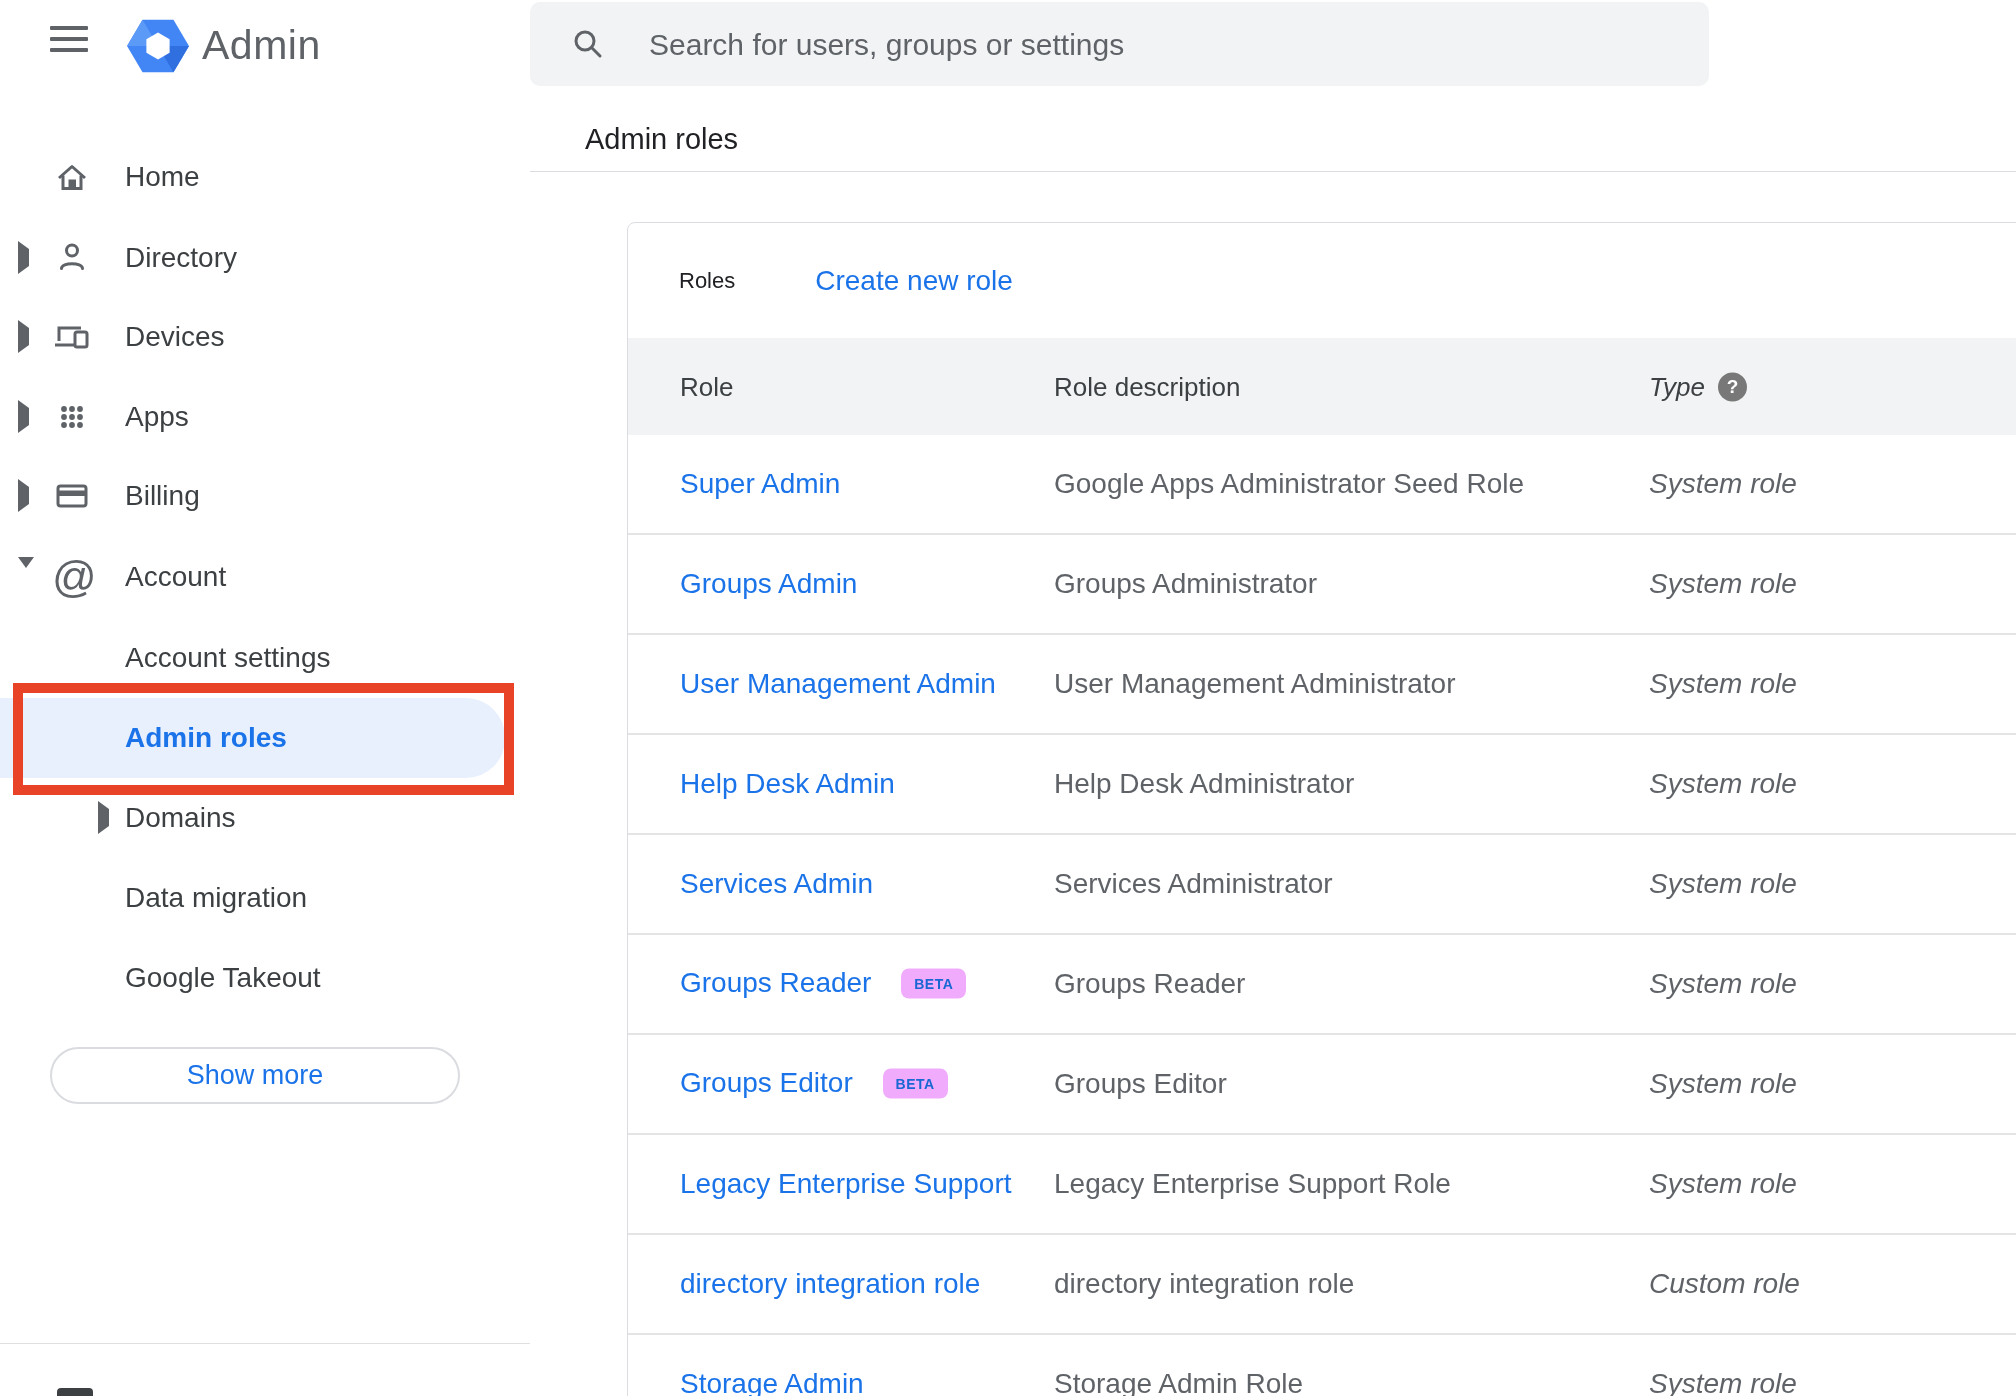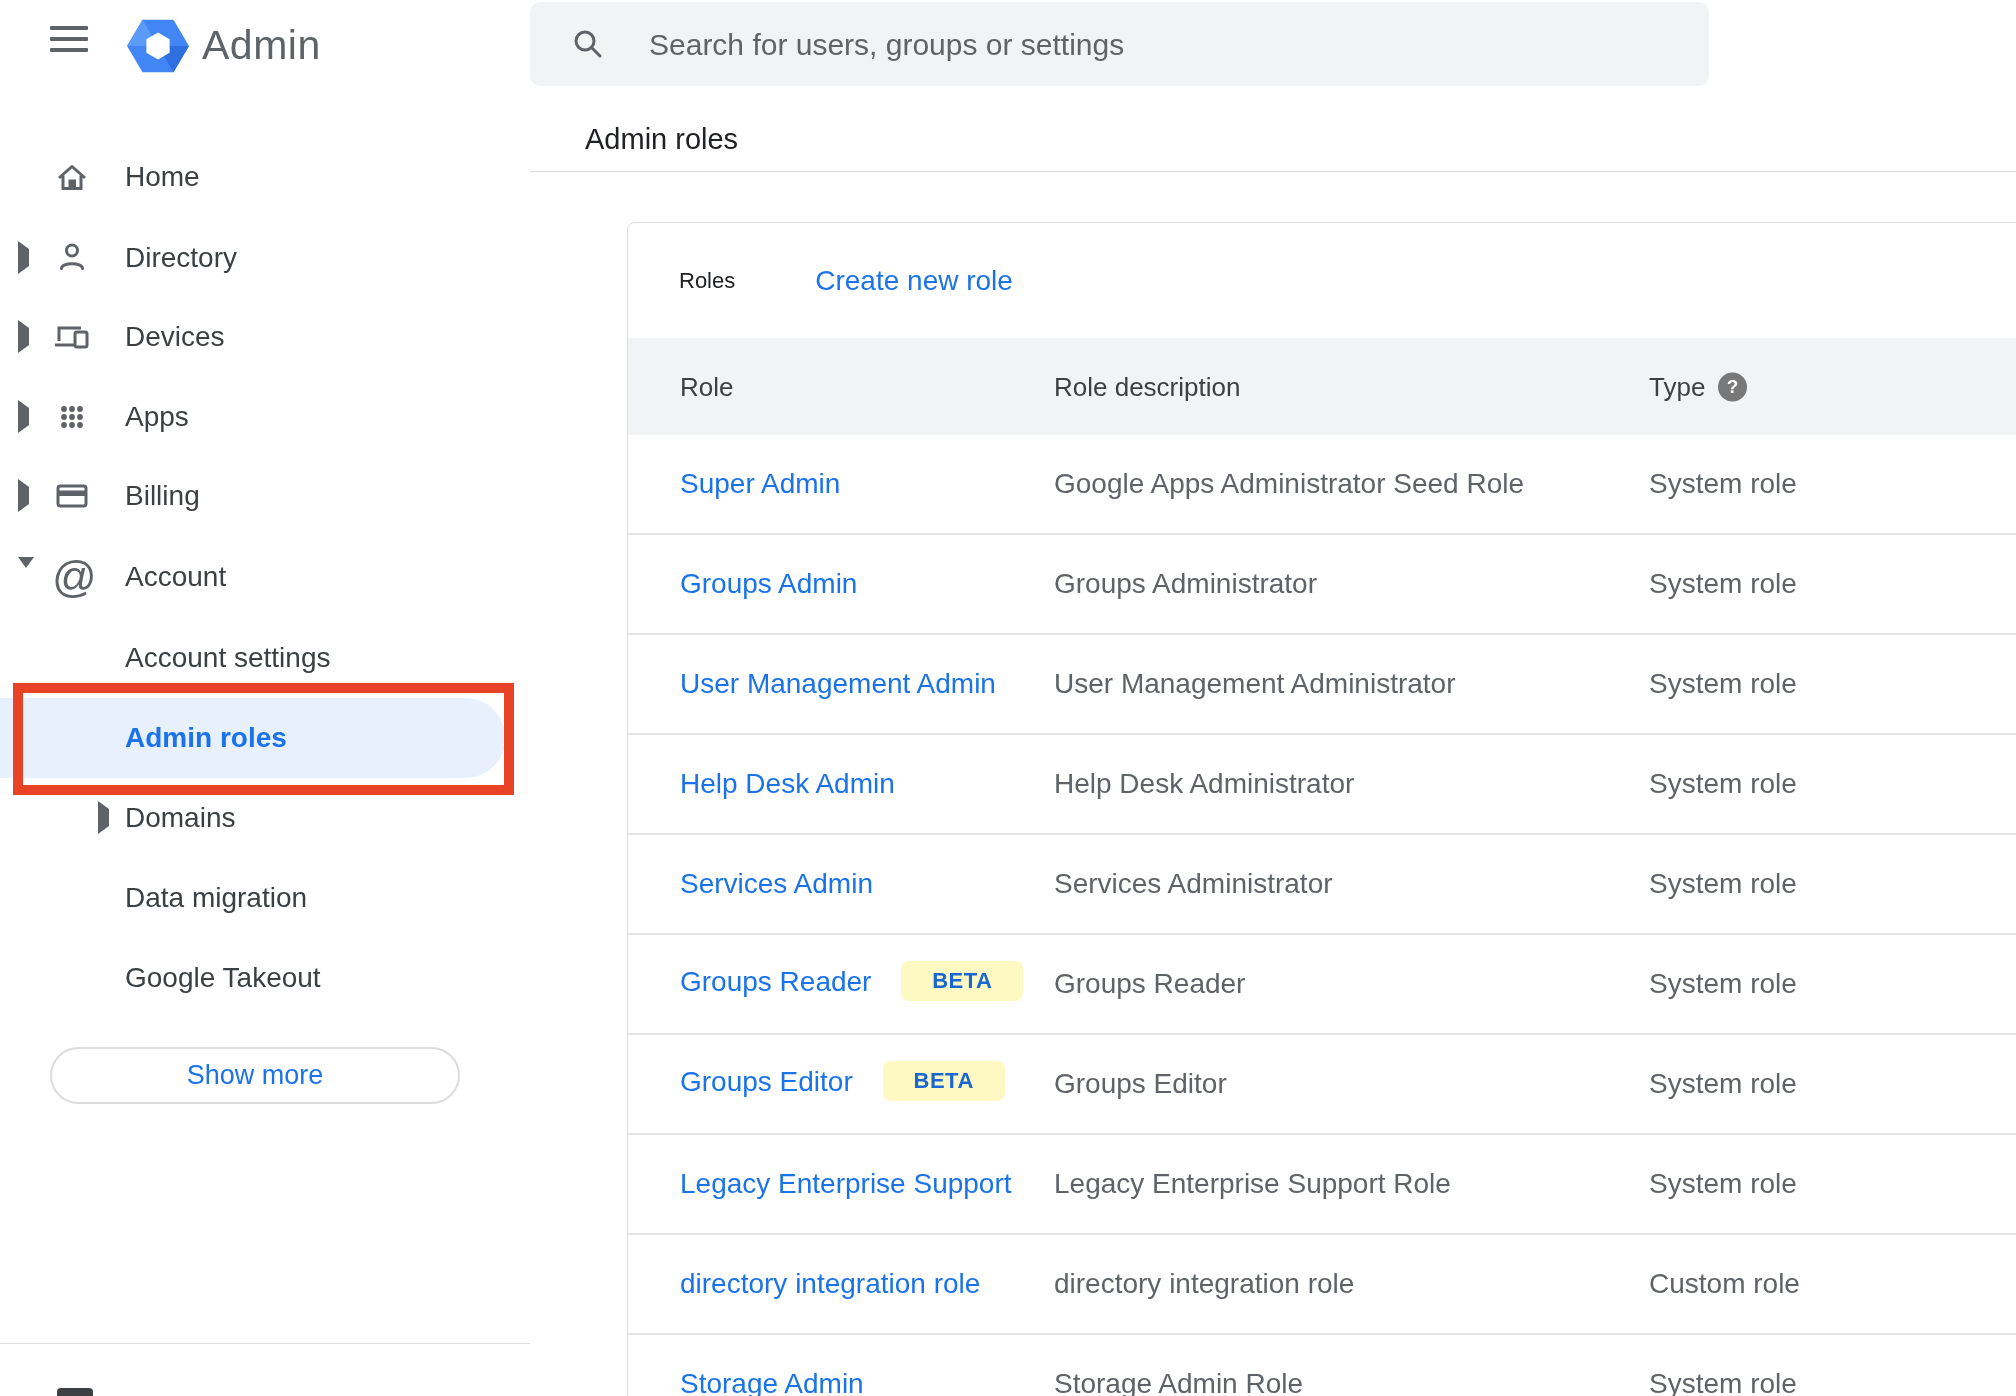--- a/index.html
+++ b/index.html
@@ -44,32 +44,32 @@
 
   
   .card{position:absolute;left:627px;top:222px;width:1410px;height:1250px;background:#fff;
     border:1px solid #dadce0;border-radius:8px 0 0 0;box-sizing:border-box;overflow:hidden;}
   .card-header{position:relative;height:115px;display:flex;align-items:center;padding-left:51px;}
   .roles-title{font-size:22px;font-weight:500;color:#202124;}
   .create-link{margin-left:80px;font-size:28px;color:#1a73e8;cursor:pointer;text-decoration:none;}
 
   .thead{position:relative;height:97px;background:#f1f3f4;}
   .hcell{position:absolute;top:50%;transform:translateY(-50%);font-size:26px;color:#3c4043;}
-  .c1{left:52px;} .c2{left:426px;} .c3{left:1021px;}
+  .c1{left:52px;} .c2{left:426px;} .c3{left:1021px;font-style:italic;}
   .help-icon{position:absolute;left:1090px;top:50%;transform:translateY(-50%);width:29px;height:29px;
     border-radius:50%;background:#787878;color:#fff;font-size:19px;font-weight:bold;
     display:flex;align-items:center;justify-content:center;cursor:pointer;}
 
   .trow{position:relative;height:98px;border-top:2px solid #e4e4e4;background:#fff;}
   .trow.first{border-top:none;}
   .tcell{position:absolute;top:50%;transform:translateY(-50%);font-size:28px;white-space:nowrap;}
   .role-link{color:#1a73e8;cursor:pointer;text-decoration:none;}
   .desc-text,.type-text{color:#5f6368;}
-  .beta-badge{display:inline-block;margin-left:22px;padding:7px 31px;background:#fef9c3;color:#1967d2;
-    font-size:22px;font-weight:bold;border-radius:8px;transform:translateY(-3px);letter-spacing:0.5px;}
+  .beta-badge{display:inline-block;margin-left:22px;padding:7px 13px;background:#f0abfc;color:#1967d2;
+    font-size:14px;font-weight:bold;border-radius:8px;transform:translateY(-3px);letter-spacing:0.5px;}
 
   .icon-stroke{stroke:#5f6368;fill:none;stroke-width:3;}
   .icon-fill{fill:#5f6368;}
 </style>
 </head>
 <body>
 
 <div id="screen">
 
   <div class="hamburger">

